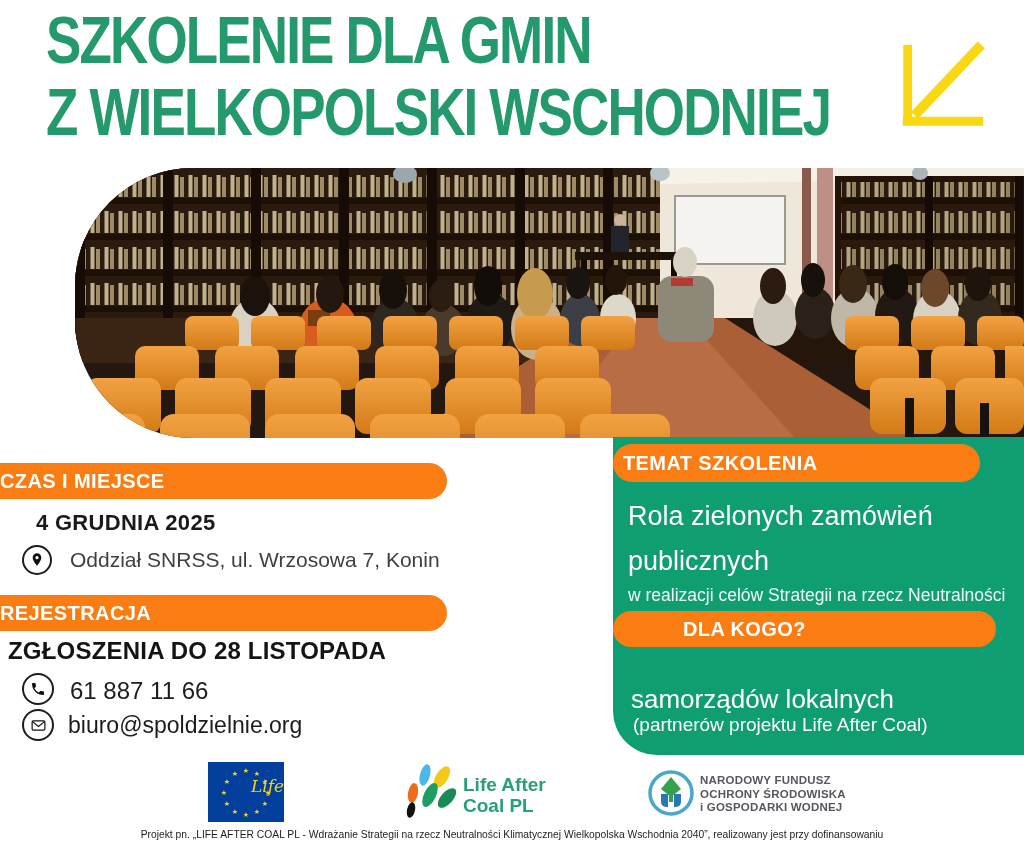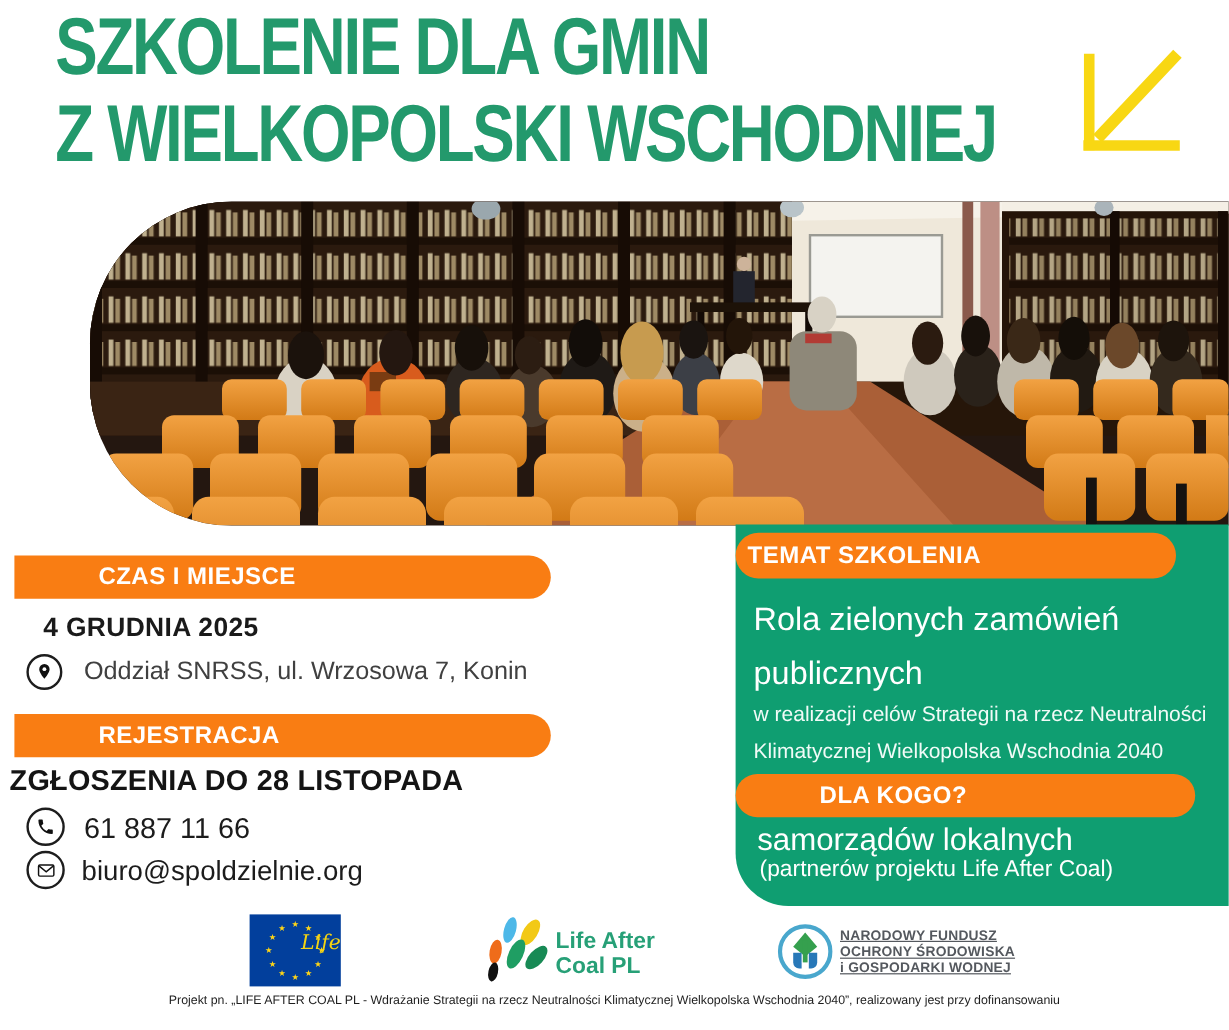--- a/index.html
+++ b/index.html
@@ -24,25 +24,25 @@
     left:75px;top:168px;width:949px;height:270px;
     border-radius:118px 0 0 118px;overflow:hidden;background:#241710;
   }
   .photo svg{display:block;}
 
   
   .banner{
     background:#f97d13;color:#ffffff;font-weight:bold;font-size:20px;
     display:flex;align-items:center;box-sizing:border-box;letter-spacing:.4px;
   }
-  .banner-left{left:12px;width:447px;height:36px;border-radius:0 20px 20px 0;padding-left:70px;text-align:center;}
+  .banner-left{left:0;width:447px;height:36px;border-radius:0 20px 20px 0;text-align:center;}
   #banner-czas{top:463px;}
   #banner-rej{top:595px;}
   #banner-temat{left:613px;top:444px;width:367px;height:38px;border-radius:22px;padding-left:10px;}
-  #banner-dlakogo{left:613px;top:645px;width:383px;height:36px;border-radius:22px;padding-left:70px;}
+  #banner-dlakogo{left:613px;top:611px;width:383px;height:36px;border-radius:22px;padding-left:70px;}
 
   
   .date{left:36px;top:510px;font-size:22px;font-weight:bold;color:#1a1a1a;letter-spacing:.3px;text-align:center;}
   .icon-circle{
     border:2px solid #1d1d1d;border-radius:50%;
     display:flex;align-items:center;justify-content:center;background:#fff;box-sizing:border-box;
   }
   #loc-icon{left:22px;top:545px;width:30px;height:30px;}
   .loc-text{left:70px;top:548px;font-size:21px;color:#404040;}
   .deadline{left:8px;top:637px;font-size:24px;font-weight:bold;color:#141414;letter-spacing:.2px;}
@@ -60,21 +60,21 @@
 
   
   .eu-flag{left:208px;top:762px;width:76px;height:60px;background:#023f9c;}
   .eu-life{
     position:absolute;left:0;top:14px;width:76px;text-align:right;
     color:#f4d411;font-family:"DejaVu Serif",serif;font-style:italic;font-size:17px;
   }
   .lac-leaves{left:403px;top:764px;width:56px;height:56px;}
   .lac-text{left:463px;top:774px;color:#27a077;font-weight:bold;font-size:19px;line-height:21px;}
   .nfos-mark{left:648px;top:770px;width:46px;height:46px;}
-  .nfos-text{left:700px;top:774px;color:#54585e;font-weight:bold;font-size:11.5px;line-height:13.5px;letter-spacing:.2px;text-decoration:underline;}
+  .nfos-text{left:700px;top:774px;color:#54585e;font-weight:bold;font-size:11.5px;line-height:13.5px;letter-spacing:.2px;}
 
   
   .fineprint{left:0;top:829px;width:1024px;text-align:center;color:#1d1d1d;font-size:10.3px;line-height:11.8px;}
 </style>
 </head>
 <body>
 
 <div class="abs title">
   <div>SZKOLENIE DLA GMIN</div>
   <div>Z WIELKOPOLSKI WSCHODNIEJ</div>

